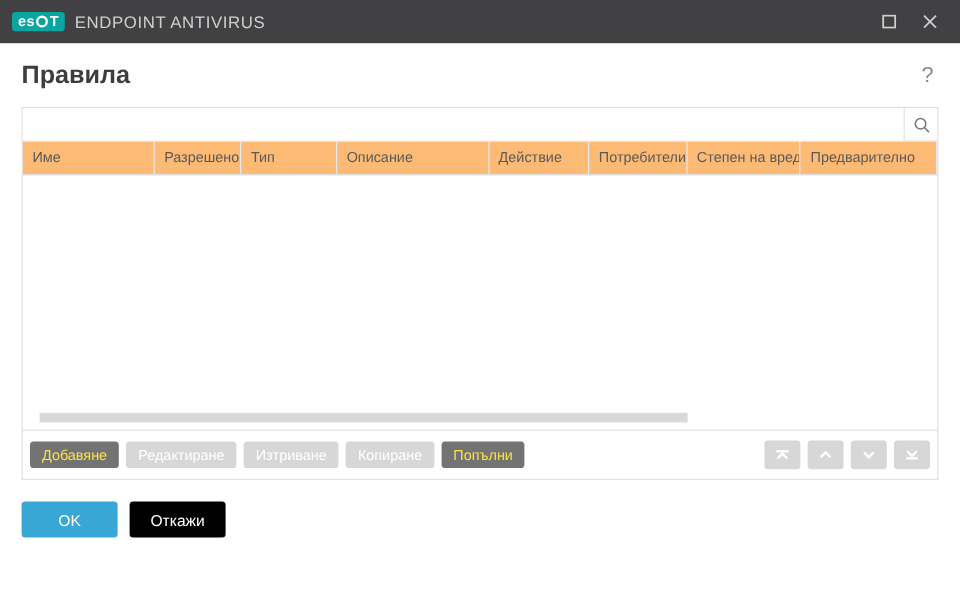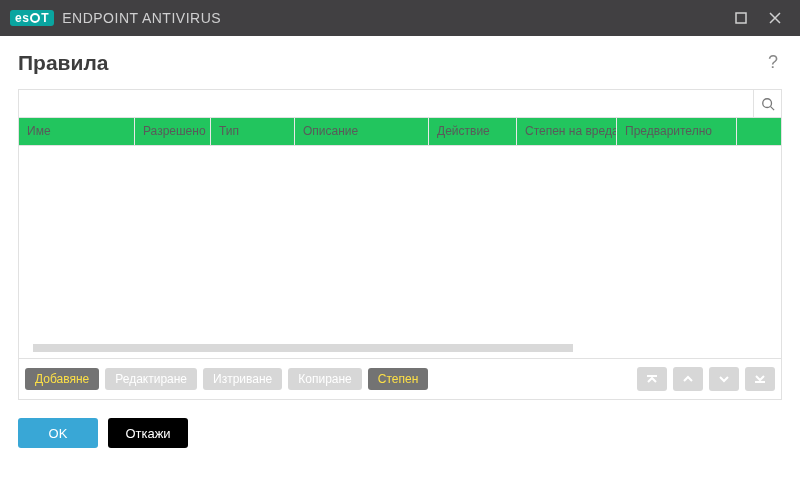--- a/index.html
+++ b/index.html
@@ -26,21 +26,21 @@
   
   .panel {
     border: 1px solid #e1e1e1; background:#fff;
   }
   .search-row { display:flex; border-bottom:1px solid #e1e1e1; height:28px; }
   .search-input { flex:1; border:none; outline:none; padding: 0 8px; font-size:12px; }
   .search-btn { width:28px; display:flex;align-items:center;justify-content:center; border-left:1px solid #e1e1e1; cursor:pointer;}
   .search-btn svg { width:14px;height:14px; stroke:#777; stroke-width:1.5; fill:none;}
   
   .table-wrap { height: 240px; overflow:hidden; position:relative; }
-  .thead { display:flex; height:28px; background:#22c55e; border-bottom:1px solid #e1e1e1; font-size:12px; color:#5a5a5a; }
+  .thead { display:flex; height:28px; background:#fdba74; border-bottom:1px solid #e1e1e1; font-size:12px; color:#5a5a5a; }
   .th { padding: 6px 8px; border-right:1px solid #e8e8e8; white-space:nowrap; overflow:hidden; }
   .tbody { height: calc(100% - 28px); position:relative; }
   .hscroll { position:absolute; left:14px; bottom:6px; height:8px; width:540px; background:#d9d9d9; border-radius:0px; }
   
   .toolbar { display:flex; align-items:center; gap:6px; padding:8px 6px; border-top:1px solid #e1e1e1; }
   .btn-sm {
     background:#737373; color:#fde047; border:none; border-radius:3px;
     font-size:12px; padding: 4px 10px; cursor:pointer;
   }
   .btn-sm.disabled { background:#d7d7d7; color:#fff; cursor:default; }
@@ -102,34 +102,35 @@
       </div>
     </div>
 
     <div class="table-wrap">
       <div class="thead" id="thead">
           <div class="th" style="width: 116px;">Име</div>
           <div class="th" style="width: 76px;">Разрешено</div>
           <div class="th" style="width: 84px;">Тип</div>
           <div class="th" style="width: 134px;">Описание</div>
           <div class="th" style="width: 88px;">Действие</div>
+          <div class="th" style="width: 86px;">Потребители</div>
           <div class="th" style="width: 100px;">Степен на вреда</div>
           <div class="th" style="width: 120px;">Предварително</div>
         </div>
       <div class="tbody">
         <div class="hscroll"></div>
       </div>
     </div>
 
     <div class="toolbar">
       <button class="btn-sm">Добавяне</button>
       <button class="btn-sm disabled">Редактиране</button>
       <button class="btn-sm disabled">Изтриване</button>
       <button class="btn-sm disabled">Копиране</button>
-      <button class="btn-sm">Степен</button>
+      <button class="btn-sm">Попълни</button>
       <span class="toolbar-spacer"></span>
       <button class="icon-btn">
         <svg viewBox="0 0 14 14">
             <path d="M2 4 L12 4 M3 10 L7 6 L11 10"></path>
           </svg>
       </button>
       <button class="icon-btn">
         <svg viewBox="0 0 14 14">
             <path d="M3 9 L7 5 L11 9"></path>
           </svg>

